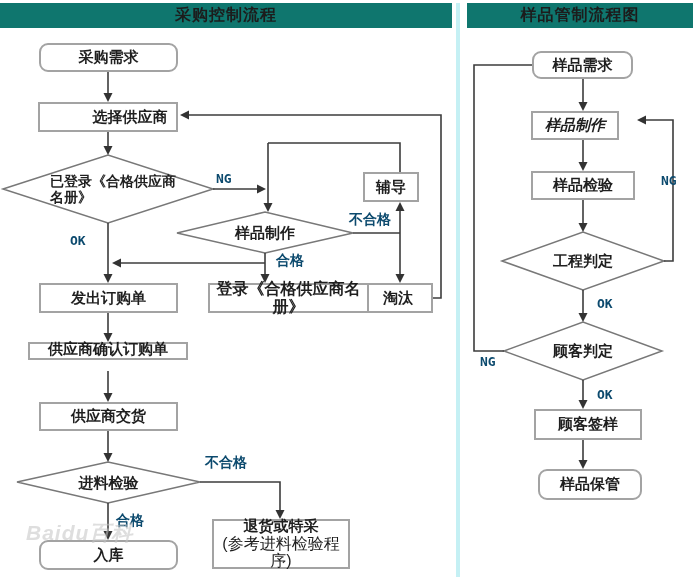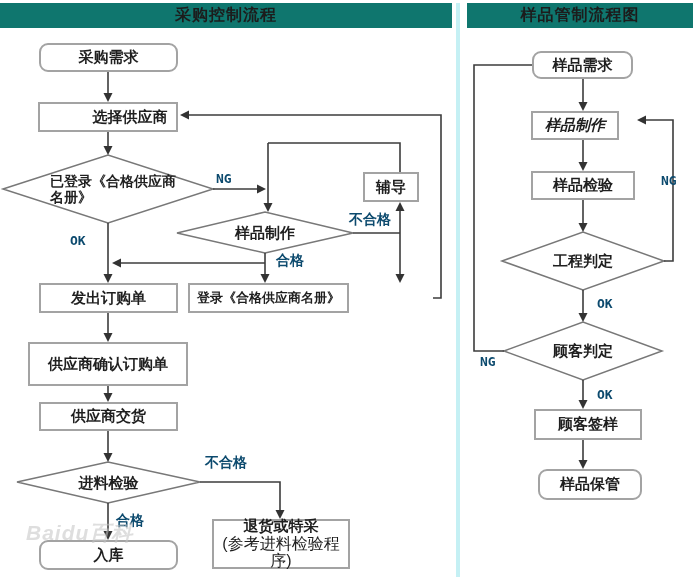--- a/index.html
+++ b/index.html
@@ -23,21 +23,21 @@
   }
   .rounded{border-radius:9px;}
   .dlabel{
     position:absolute;display:flex;align-items:center;justify-content:center;
     text-align:center;font-size:15px;font-weight:600;line-height:1.15;pointer-events:none;
   }
   .elabel{
     position:absolute;font-size:14px;font-weight:600;color:#0c4a6e;white-space:nowrap;
   }
   .mono{font-family:"DejaVu Sans Mono","Liberation Mono",monospace;font-size:13px;font-weight:bold;}
-  .small{font-size:13px;}
+  .small{font-size:16px;margin-left:20px;}
   .note{font-size:16px;font-weight:400;}
   .watermark{
     position:absolute;left:26px;top:519px;font-size:21px;font-weight:bold;
     color:#c4c4c4;opacity:0.55;letter-spacing:1px;font-style:italic;pointer-events:none;
   }
 </style>
 </head>
 <body>
 
 <div class="canvas">
@@ -118,27 +118,30 @@
   </div>
   <div class="dlabel" style="left:50px;top:160px;width:128px;height:58px;justify-content:flex-start;text-align:left;font-size:14px;">
     <span>已登录《合格供应商名册》</span>
   </div>
   <div class="dlabel" style="left:177px;top:212px;width:176px;height:41px;">
     <span>样品制作</span>
   </div>
   <div class="node" style="left:363px;top:172px;width:56px;height:30px;">
     <span>辅导</span>
   </div>
+  <div class="node" style="left:363px;top:283px;width:70px;height:30px;">
+    <span>淘汰</span>
+  </div>
   <div class="node" style="left:39px;top:283px;width:139px;height:30px;">
     <span>发出订购单</span>
   </div>
   <div class="node small" style="left:188px;top:283px;width:161px;height:30px;">
     <span>登录《合格供应商名册》</span>
   </div>
-  <div class="node" style="left:28px;top:342px;width:160px;height:44px;">
+  <div class="node" style="left:28px;top:342px;width:160px;height:18px;font-family:Liberation Mono, monospace;">
     <span>供应商确认订购单</span>
   </div>
   <div class="node" style="left:39px;top:402px;width:139px;height:29px;">
     <span>供应商交货</span>
   </div>
   <div class="dlabel" style="left:17px;top:462px;width:183px;height:41px;">
     <span>进料检验</span>
   </div>
   <div class="node rounded" style="left:39px;top:540px;width:139px;height:30px;">
     <span>入库</span>

